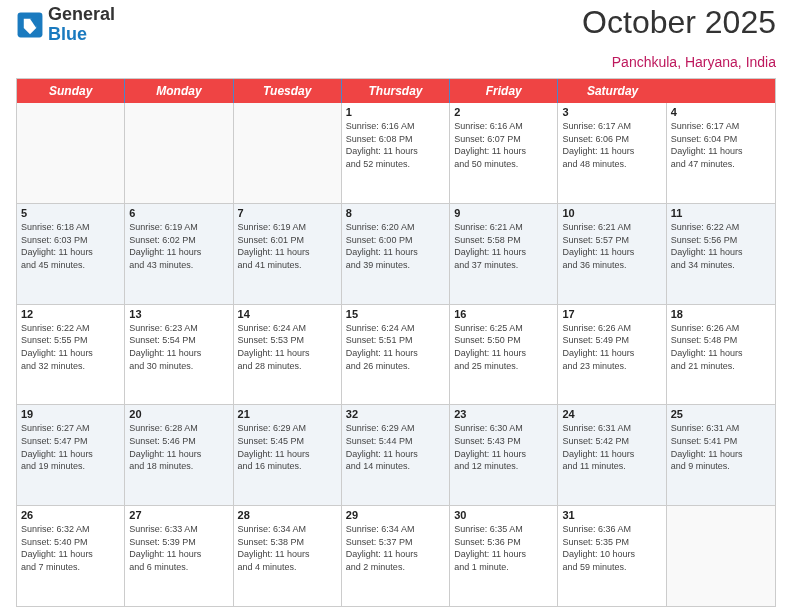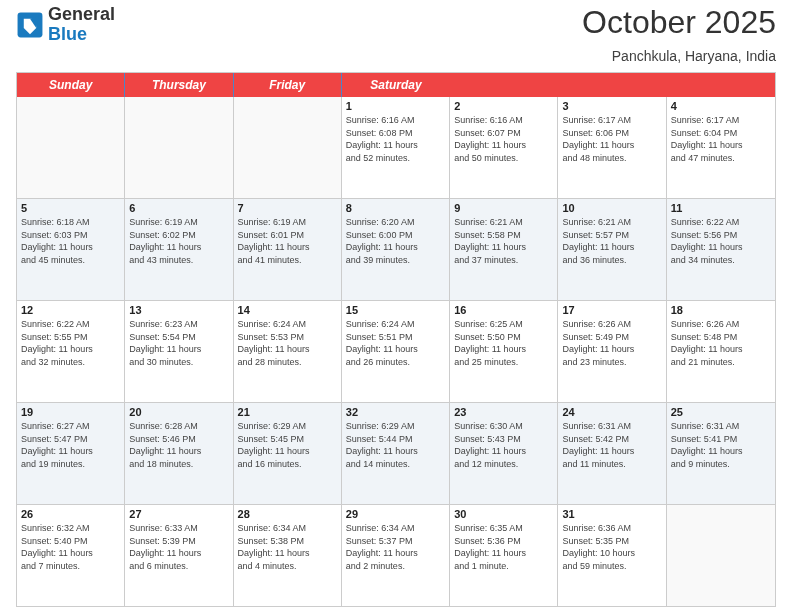--- a/index.html
+++ b/index.html
@@ -43,22 +43,22 @@
       text-align: right;
     }
     .month-title {
       font-size: 32px;
       font-weight: normal;
       color: #333;
       line-height: 1.1;
     }
     .location {
       font-size: 14px;
-      color: #404040;
-      margin-top: 8px;
+      color: #be185d;
+      margin-top: 14px;
     }
     .calendar {
       flex: 1;
       display: flex;
       flex-direction: column;
       border: 1px solid #ccc;
     }
     .day-headers {
       display: grid;
       grid-template-columns: repeat(7, 1fr);
@@ -127,20 +127,22 @@
     </div>
     <div class="title-block">
       <div class="month-title">October 2025</div>
       <div class="location">Panchkula, Haryana, India</div>
     </div>
   </div>
 
   <div class="calendar">
     <div class="day-headers" id="day-headers-row">
         <div class="day-header">Sunday</div>
+        <div class="day-header">Monday</div>
+        <div class="day-header">Tuesday</div>
         <div class="day-header">Thursday</div>
         <div class="day-header">Friday</div>
         <div class="day-header">Saturday</div>
       </div>
     <div class="calendar-body" id="calendar-body">
         <div class="week-row">
           <div class="day-cell empty"></div>
           <div class="day-cell empty"></div>
           <div class="day-cell empty"></div>
           <div class="day-cell">

